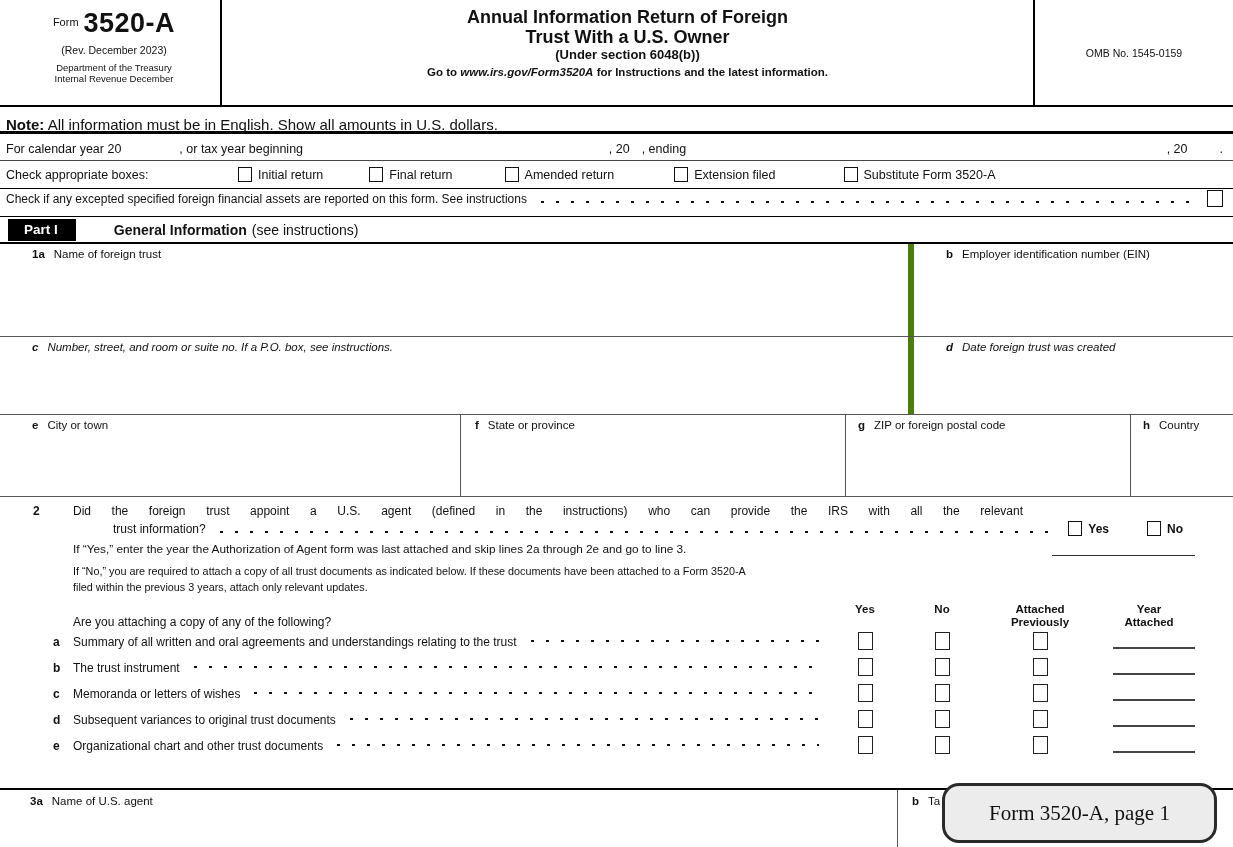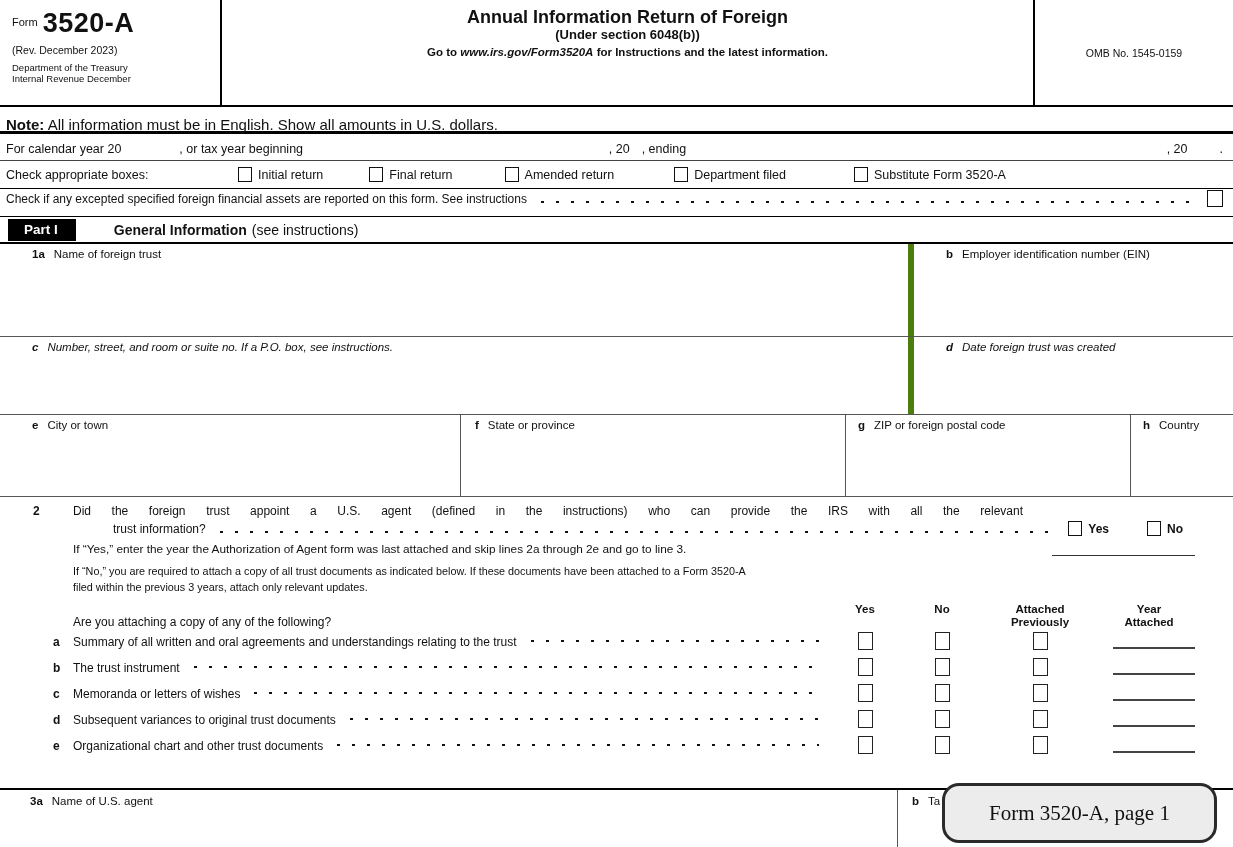--- a/index.html
+++ b/index.html
@@ -4,21 +4,21 @@
 <style>
   * { margin:0; padding:0; box-sizing:border-box; }
   html,body { background:#fff; }
   .page {
     position:relative; width:1233px; height:847px; background:#fff;
     font-family:"Liberation Sans", sans-serif; color:#111; overflow:hidden;
   }
   b, .b { font-weight:bold; }
   
   .hdr { display:flex; height:107px; border-bottom:2px solid #000; }
-  .hdr-left { width:222px; border-right:2px solid #000; padding:8px 4px 2px 12px; }
+  .hdr-left { width:222px; border-right:2px solid #000; padding:8px 4px 2px 12px;text-align:center; }
   .form-word { font-size:11px; vertical-align:6px; }
   .form-no { font-size:27px; font-weight:bold; letter-spacing:0.5px; margin-left:5px; }
   .rev { font-size:10.5px; margin-top:5px; }
   .agency { font-size:9.5px; margin-top:6px; line-height:11px; }
   .hdr-center { flex:1; text-align:center; padding-top:7px; }
   .title { font-size:18px; font-weight:bold; line-height:20px; }
   .subtitle { font-size:13px; font-weight:bold; line-height:15px; }
   .goto { font-size:11.5px; font-weight:bold; margin-top:4px; }
   .goto i { font-style:italic; }
   .hdr-right { width:200px; border-left:2px solid #000; display:flex; align-items:center; justify-content:center; font-size:10.5px; }
@@ -99,20 +99,21 @@
       <div><span class="form-word">Form</span><span class="form-no">3520-A</span></div>
       <div class="rev">(Rev. December 2023)</div>
       <div class="agency">
         <div>Department of the Treasury</div>
         <div>Internal Revenue December</div>
       </div>
     </div>
     <div class="hdr-center">
       <div class="title">
         <div>Annual Information Return of Foreign</div>
+        <div>Trust With a U.S. Owner</div>
       </div>
       <div class="subtitle">(Under section 6048(b))</div>
       <div class="goto"><span>Go to </span><i>www.irs.gov/Form3520A</i><span> for Instructions and the latest information.</span></div>
     </div>
     <div class="hdr-right">
       <div>OMB No. 1545-0159</div>
     </div>
   </div>
 
   <div class="note-row"><b>Note:</b><span> All information must be in English. Show all amounts in U.S. dollars.</span></div>
@@ -140,21 +141,21 @@
     <span class="cab-item" style="margin-left:46px">
         <span class="cb"></span>
         <span>Final return</span>
       </span>
     <span class="cab-item" style="margin-left:52px">
         <span class="cb"></span>
         <span>Amended return</span>
       </span>
     <span class="cab-item" style="margin-left:60px">
         <span class="cb"></span>
-        <span>Department filed</span>
+        <span>Extension filed</span>
       </span>
     <span class="cab-item" style="margin-left:68px">
         <span class="cb"></span>
         <span>Substitute Form 3520-A</span>
       </span>
   </div>
 
   <div class="excepted-row">
     <span>Check if any excepted specified foreign financial assets are reported on this form. See instructions</span>
     <span class="dots"></span>

